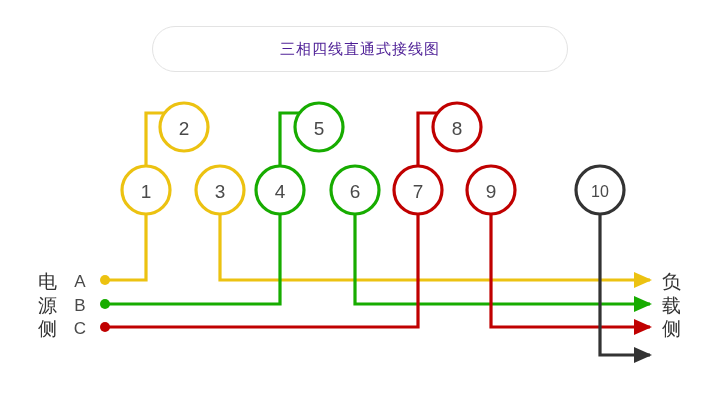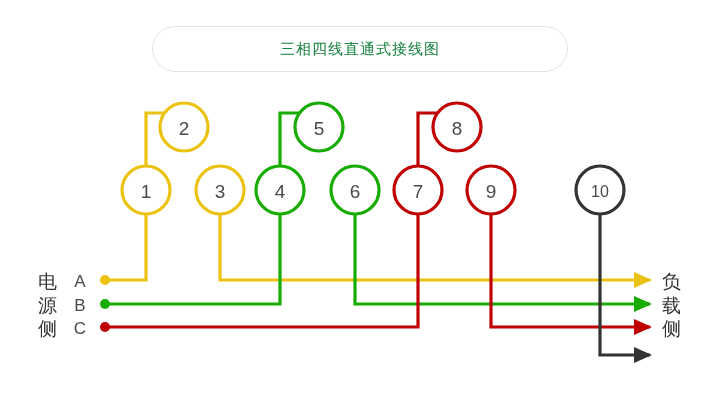--- a/index.html
+++ b/index.html
@@ -16,21 +16,21 @@
     left:152px;top:26px;
     width:416px;height:46px;
     border:1px solid #e3e3e3;
     border-radius:23px;
     background:#ffffff;
     box-sizing:border-box;
     display:flex;align-items:center;justify-content:center;
   }
   .title-text{
     font-size:15px;
-    color:#15803d;
+    color:#4c1d95;
     letter-spacing:1px;
     white-space:nowrap;
   }
   svg.diagram{position:absolute;left:0;top:0;width:720px;height:400px;}
   .term-num{
     font-size:19px;
     fill:#4a4a4a;
     text-anchor:middle;
     dominant-baseline:central;
     font-family:"Liberation Sans","DejaVu Sans",sans-serif;

